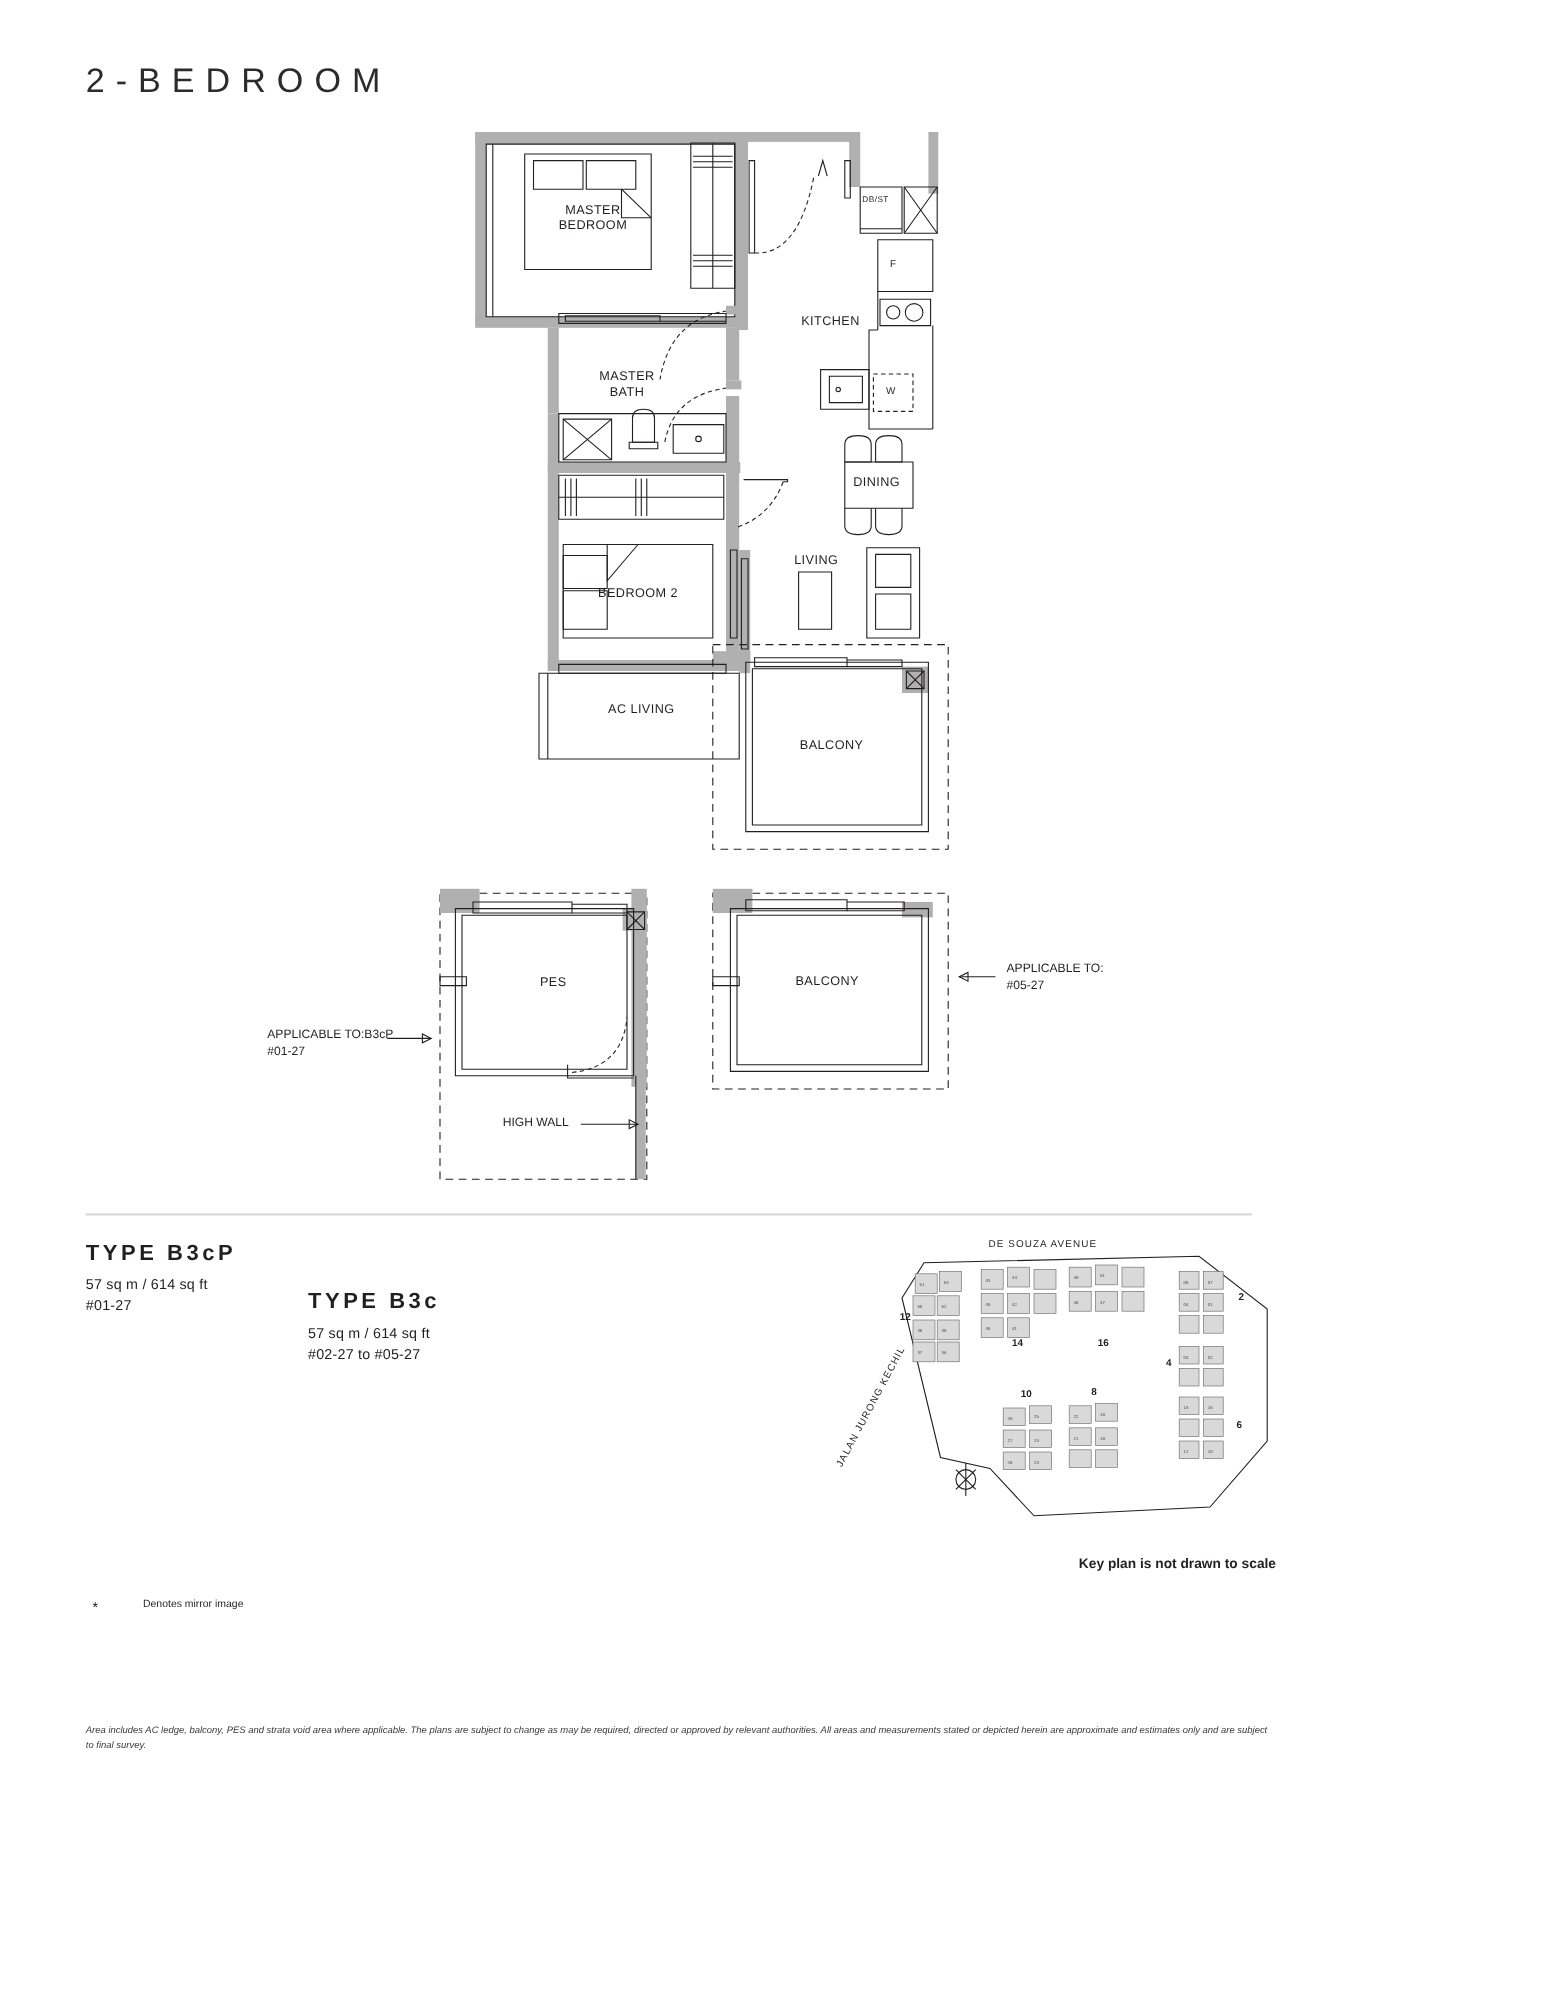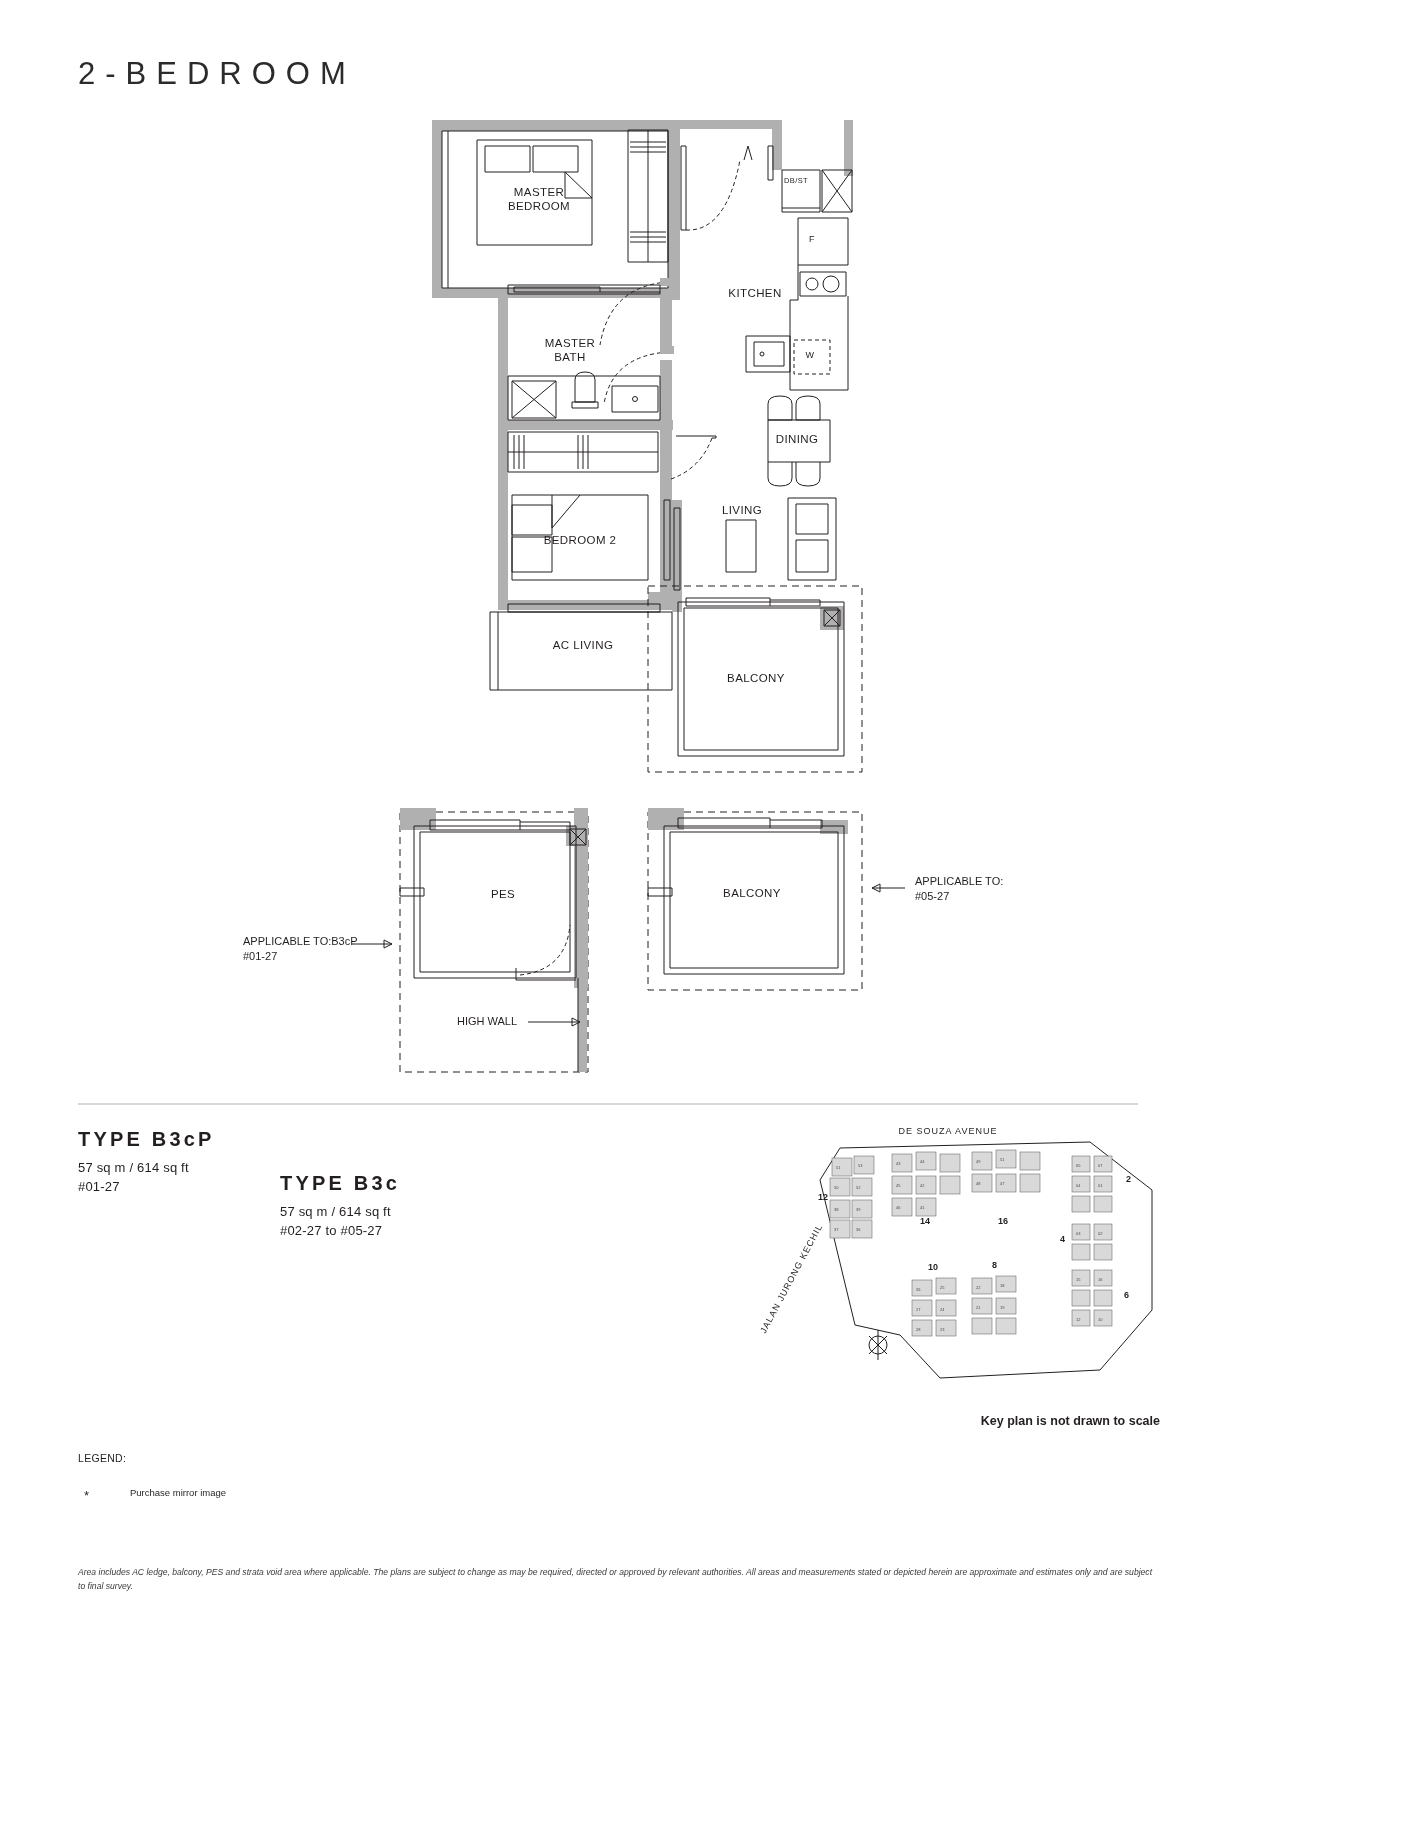--- a/index.html
+++ b/index.html
@@ -435,26 +435,25 @@
       <text class="kptiny" x="316" y="161">15</text>
         <text class="kptiny" x="338" y="161">16</text>
       <text class="kptiny" x="316" y="201">12</text>
         <text class="kptiny" x="338" y="201">10</text>
     </svg>
   </div>
 
   <div id="key-plan-caption">Key plan is not drawn to scale</div>
 
   <div id="legend">
-    <div class="legend-title">LEGEND:</div>
 
     <div class="legend-row">
       <div class="legend-key">
         <span class="ast">*</span>
       </div>
-      <div class="legend-text">Purchase mirror image</div>
+      <div class="legend-text">Denotes mirror image</div>
     </div>
 
   </div>
 
   <div id="footnote">Area includes AC ledge, balcony, PES and strata void area where applicable. The plans are subject to change as may be required, directed or approved by relevant authorities. All areas and measurements stated or depicted herein are approximate and estimates only and are subject to final survey.</div>
 
 </div>
 
 </body></html>

